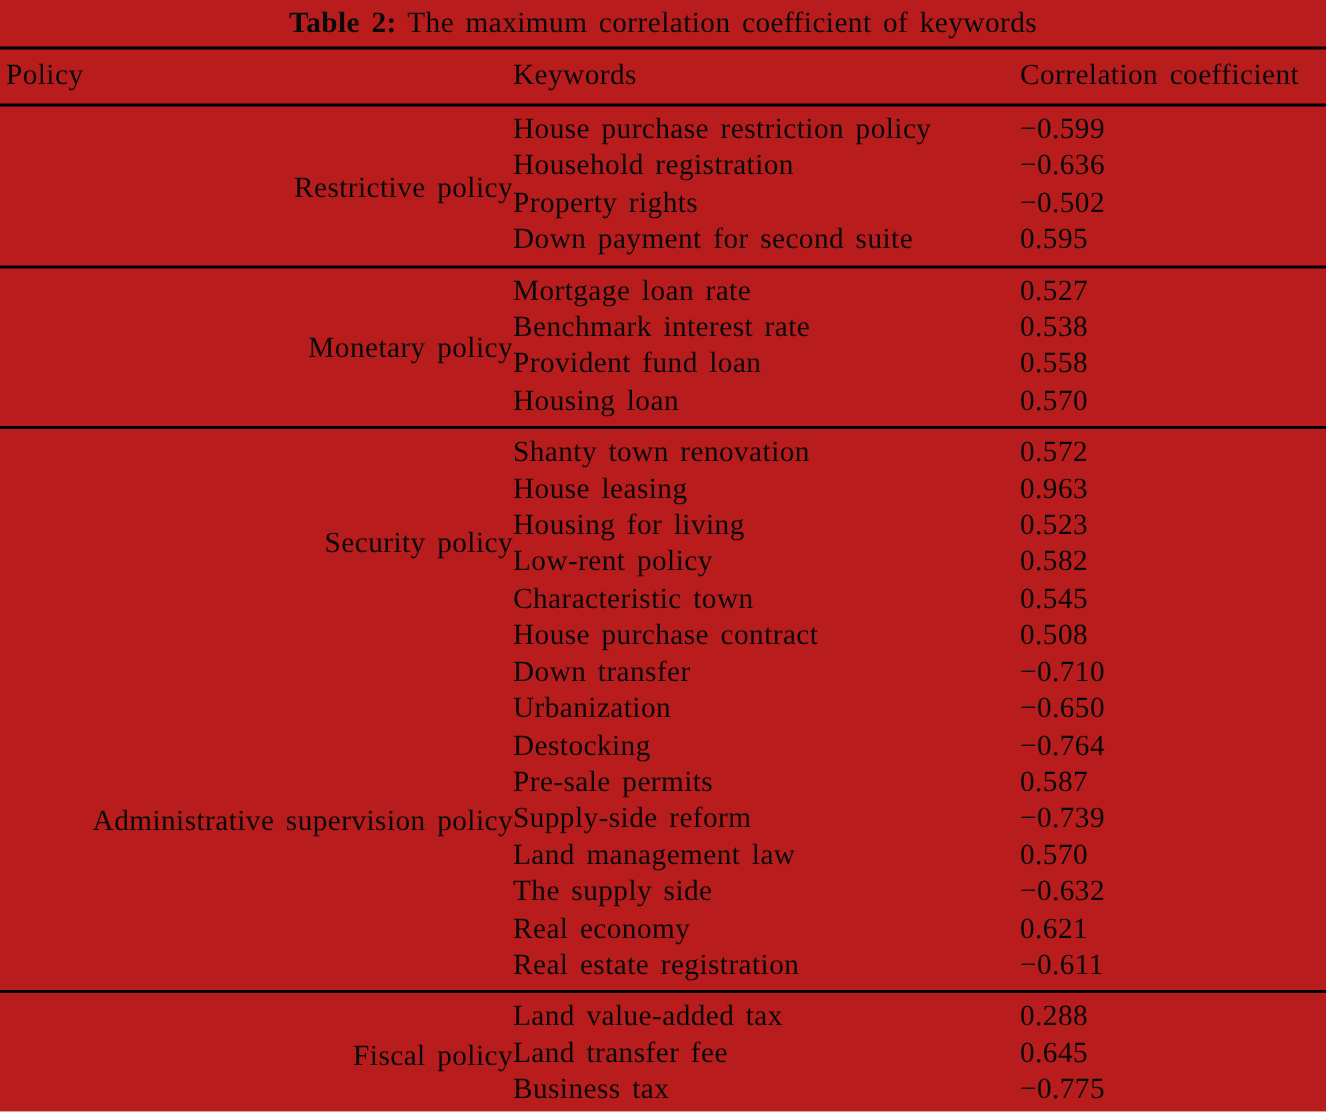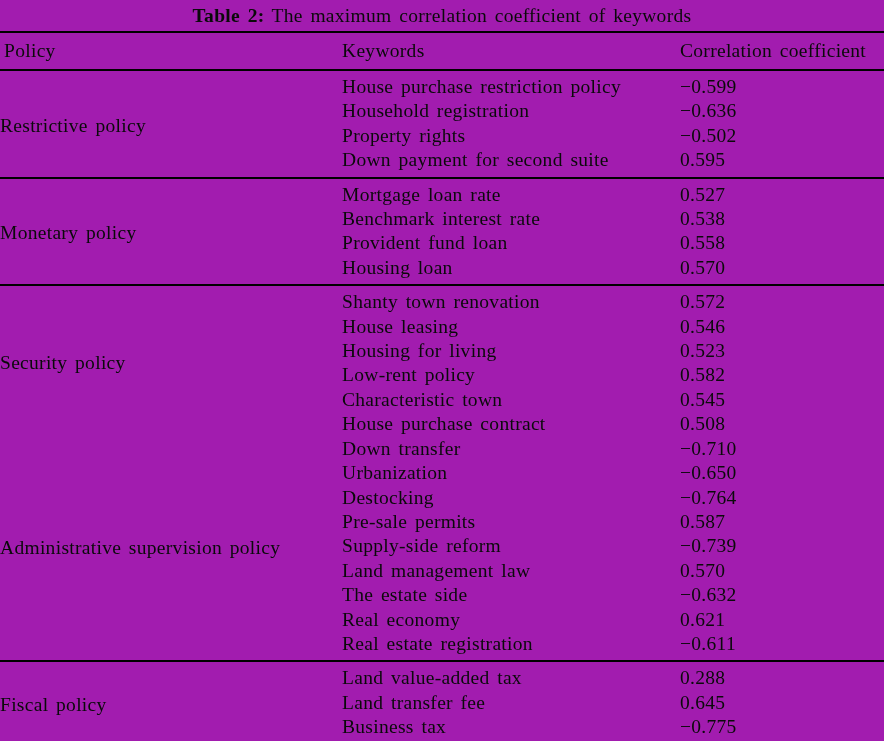--- a/index.html
+++ b/index.html
@@ -1,21 +1,21 @@
 <!DOCTYPE html>
 <html><head>
 <meta charset="utf-8">
 <style>
   html, body { margin: 0; padding: 0; background: #ffffff; }
   .page {
     width: 884px;
     height: 741px;
     box-sizing: border-box;
     overflow: hidden;
-    background: #a21caf;
+    background: #b91c1c;
     color: #0a0a0a;
     font-family: "Liberation Serif", "DejaVu Serif", serif;
   }
   .caption {
     text-align: center;
     font-size: 19.5px;
     padding-top: 4px;
     letter-spacing: 0.3px;
     word-spacing: 2.5px;
     line-height: 24px;
@@ -48,21 +48,21 @@
   th.h-policy { padding-left: 4px; }
   tbody { border-top: 2px solid #000; }
   tbody.joined { border-top: none; }
   td {
     text-align: left;
     padding: 0;
     line-height: 24.4px;
     vertical-align: baseline;
     white-space: nowrap;
   }
-  td.policy { vertical-align: middle; padding-left: 0; }
+  td.policy { vertical-align: middle; padding-left: 0; text-align: right; }
   tbody tr:first-child td { padding-top: 4px; }
   tbody tr:last-child td  { padding-bottom: 4px; margin-top: 20px; }
   tbody.joined tr:first-child td   { padding-top: 0; }
   tbody.pre-joined tr:last-child td { padding-bottom: 0; font-family: Liberation Serif, serif; }
 </style>
 </head>
 <body>
 
 <div class="page">
   <div class="caption">
@@ -120,21 +120,21 @@
         </tr>
       </tbody>
       <tbody class="pre-joined">
         <tr>
           <td class="policy" rowspan="6">Security policy</td>
           <td class="keyword">Shanty town renovation</td>
           <td class="coef">0.572</td>
         </tr>
         <tr>
           <td class="keyword">House leasing</td>
-          <td class="coef">0.546</td>
+          <td class="coef">0.963</td>
         </tr>
         <tr>
           <td class="keyword">Housing for living</td>
           <td class="coef">0.523</td>
         </tr>
         <tr>
           <td class="keyword">Low-rent policy</td>
           <td class="coef">0.582</td>
         </tr>
         <tr>
@@ -166,21 +166,21 @@
         </tr>
         <tr>
           <td class="keyword">Supply-side reform</td>
           <td class="coef">−0.739</td>
         </tr>
         <tr>
           <td class="keyword">Land management law</td>
           <td class="coef">0.570</td>
         </tr>
         <tr>
-          <td class="keyword">The estate side</td>
+          <td class="keyword">The supply side</td>
           <td class="coef">−0.632</td>
         </tr>
         <tr>
           <td class="keyword">Real economy</td>
           <td class="coef">0.621</td>
         </tr>
         <tr>
           <td class="keyword">Real estate registration</td>
           <td class="coef">−0.611</td>
         </tr>

